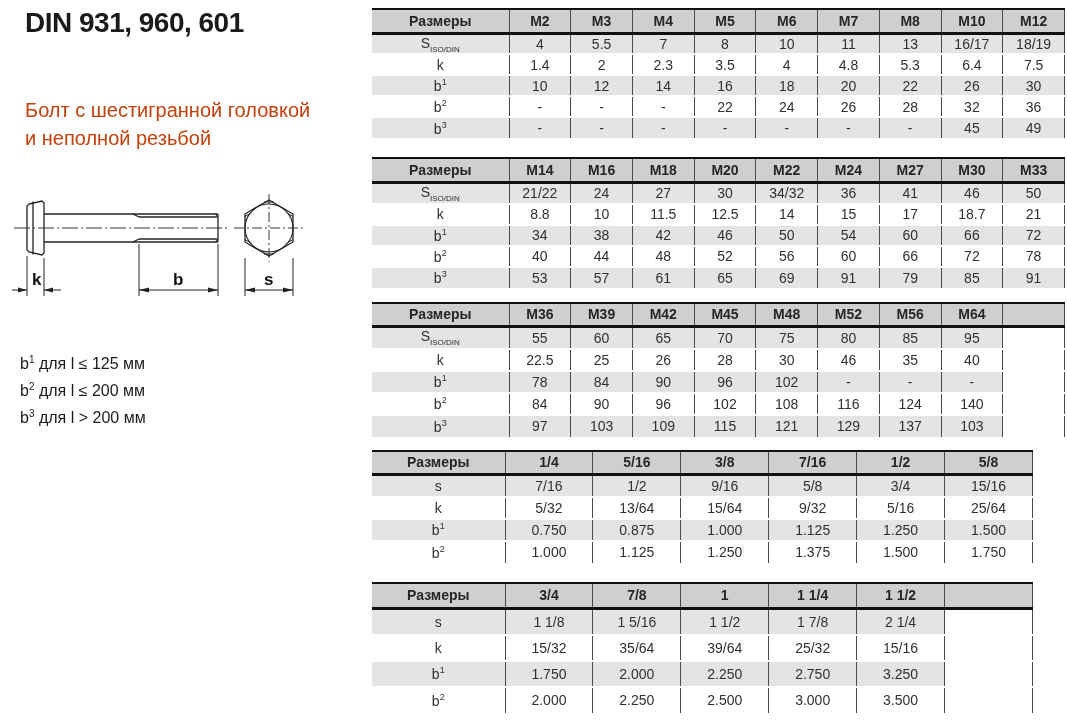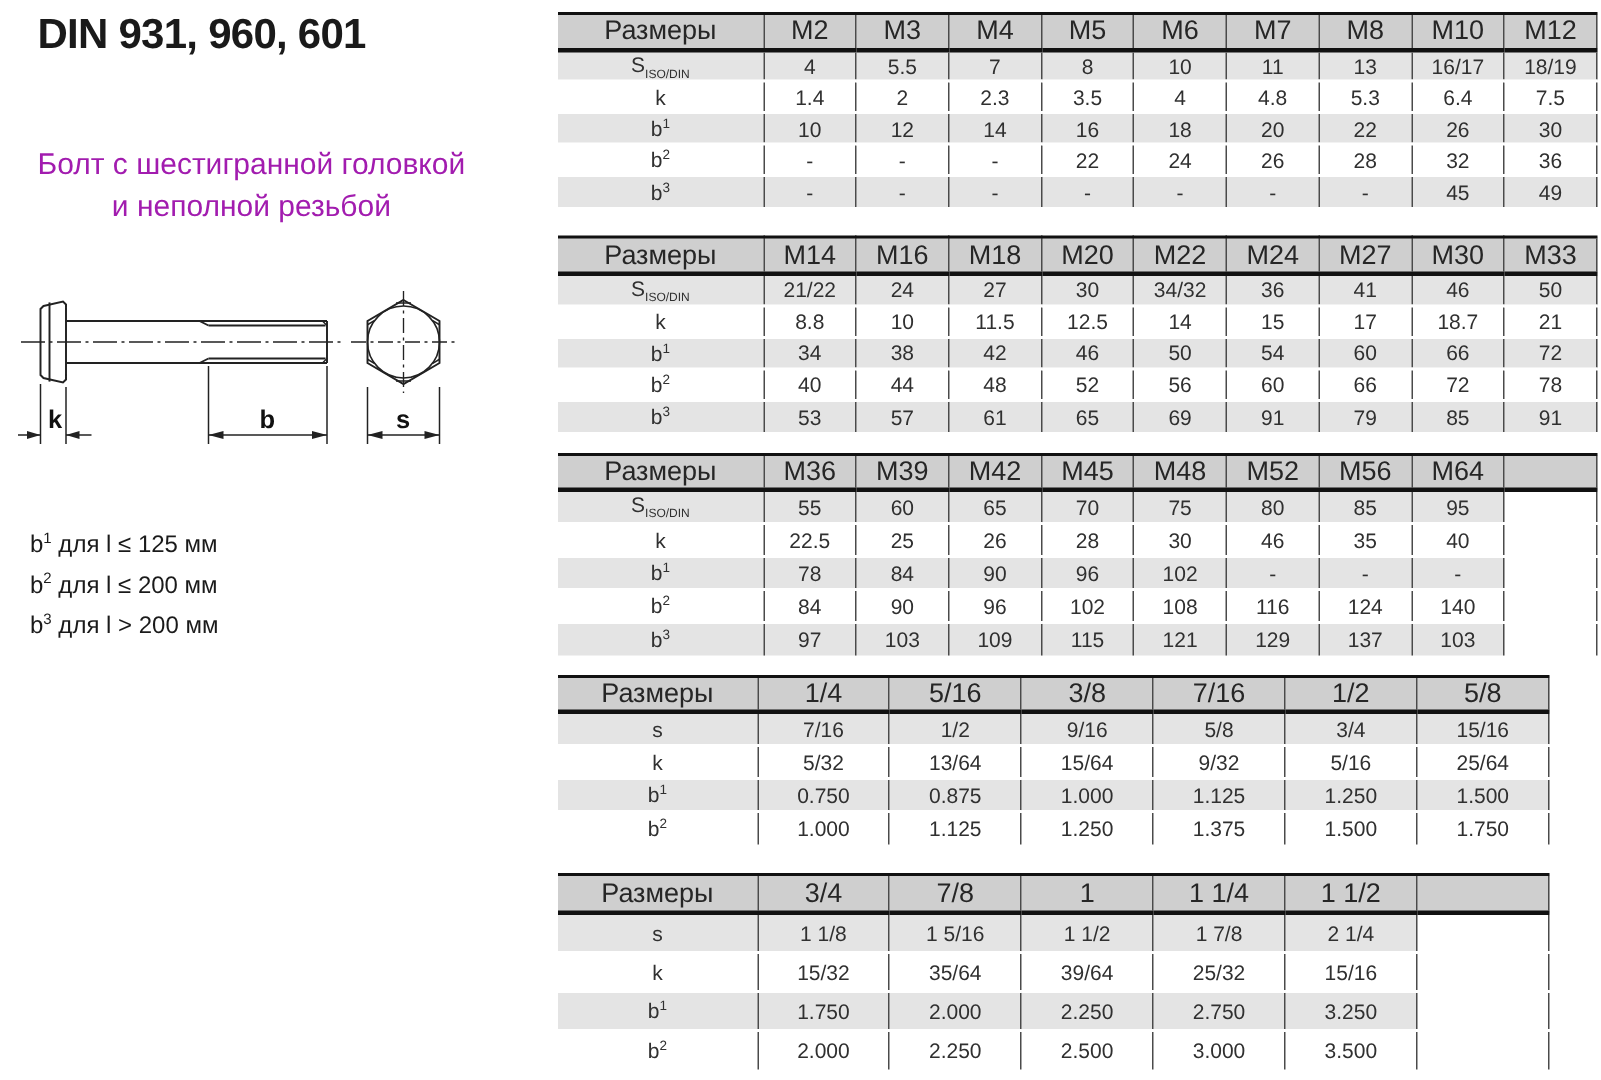--- a/index.html
+++ b/index.html
@@ -10,21 +10,21 @@
   }
 
   
   .page-title {
     position:absolute; left:25px; top:6px;
     font-size:28px; font-weight:bold; line-height:1.22; color:#1a1a1a;
     letter-spacing:-0.5px;
   }
   .page-subtitle {
     position:absolute; left:25px; top:96px;
-    font-size:20px; line-height:1.4; color:#a21caf;text-align:center;
+    font-size:20px; line-height:1.4; color:#c2410c;
   }
   .diagram-wrap { position:absolute; left:6px; top:186px; }
   .notes {
     position:absolute; left:20px; top:318px;
     font-size:16px; line-height:1.7; color:#1a1a1a;margin-top:32px;
   }
   .notes sup { font-size:10px; }
 
   
   .tables-column { position:absolute; left:372px; top:8px; width:695px; }
@@ -34,21 +34,21 @@
     border-top:2px solid var(--border-color,#111);
     border-right:1px solid #4a4a4a;
   }
   table.dim-table.metric { width:693px; }
   table.dim-table.inch   { width:661px; }
   table.metric col.label-col { width:137px; }
   table.inch   col.label-col { width:133px; }
 
   table.dim-table th {
     background:var(--header-bg,#cfcfcf);
-    font-weight:normal; font-size:18px; color:#262626;
+    font-weight:bold; font-size:14px; color:#262626;
     border-bottom:3px solid var(--border-color,#111);
     height:24px; text-align:center; padding:0 2px;
   }
   table.dim-table td {
     font-size:14px; color:#303030; text-align:center;
     height:21px; padding:0 2px; background:#fff;
   }
   table.dim-table th + th,
   table.dim-table td + td { border-left:1px solid #4a4a4a; }
   table.dim-table tbody tr + tr td { border-top:2px solid #fff; }

